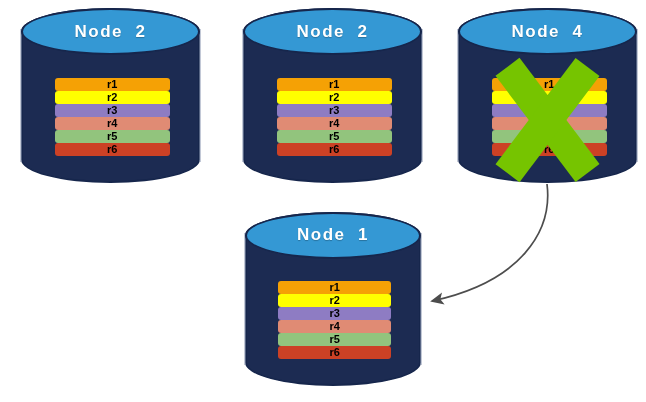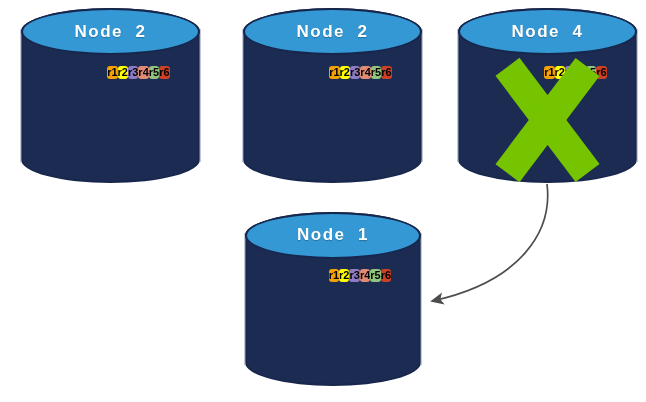--- a/index.html
+++ b/index.html
@@ -83,22 +83,22 @@
   }
 
   
   .rows {
     position: absolute;
     left: 19%;
     right: 17%;
     top: 33%;
     bottom: 9%;
     display: flex;
-    flex-direction: row;
-    justify-content: flex-end;
+    flex-direction: column;
+    justify-content: center;
   }
 
   .row {
     height: 13px;
     border-radius: 3px;
     display: flex;
     align-items: center;
     justify-content: center;
     font-size: 11px;
     font-weight: bold;

